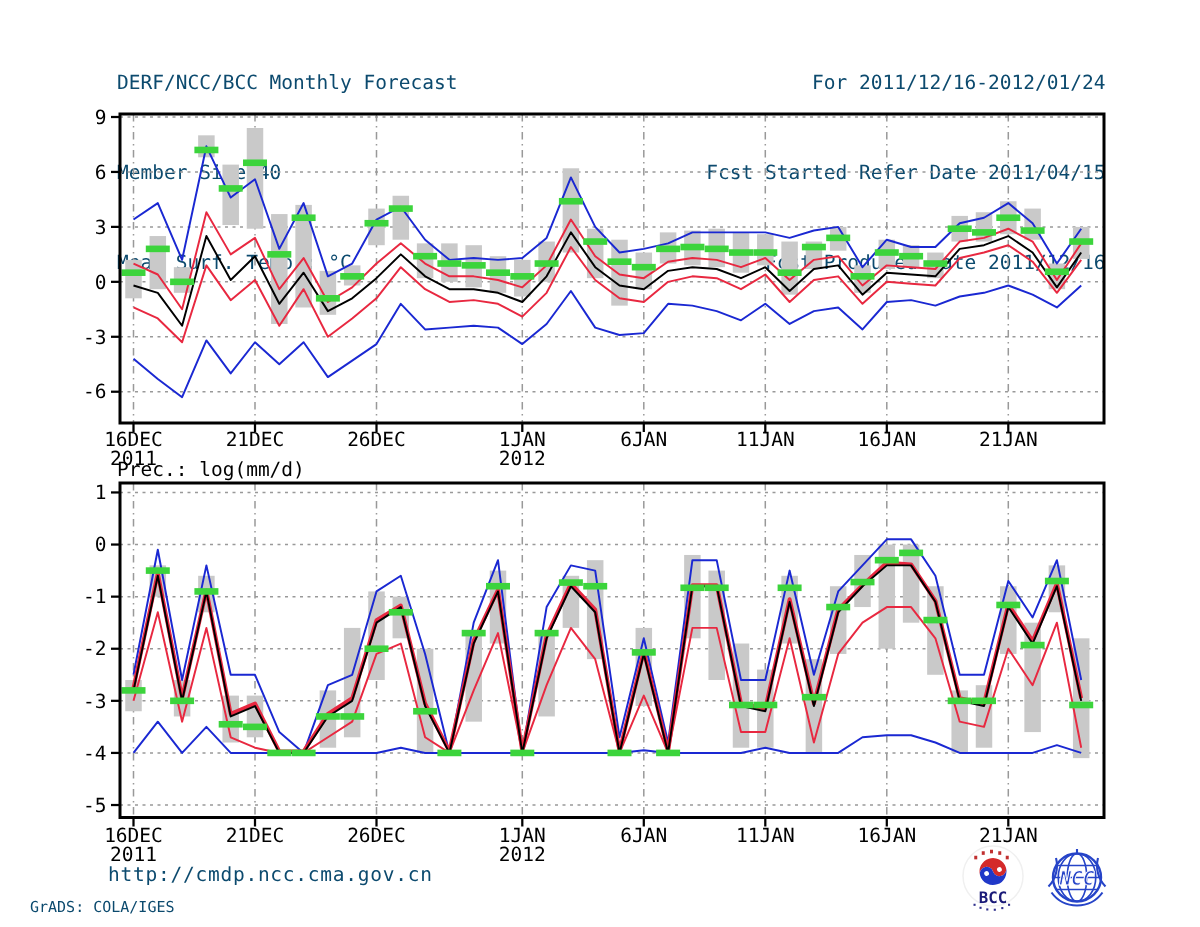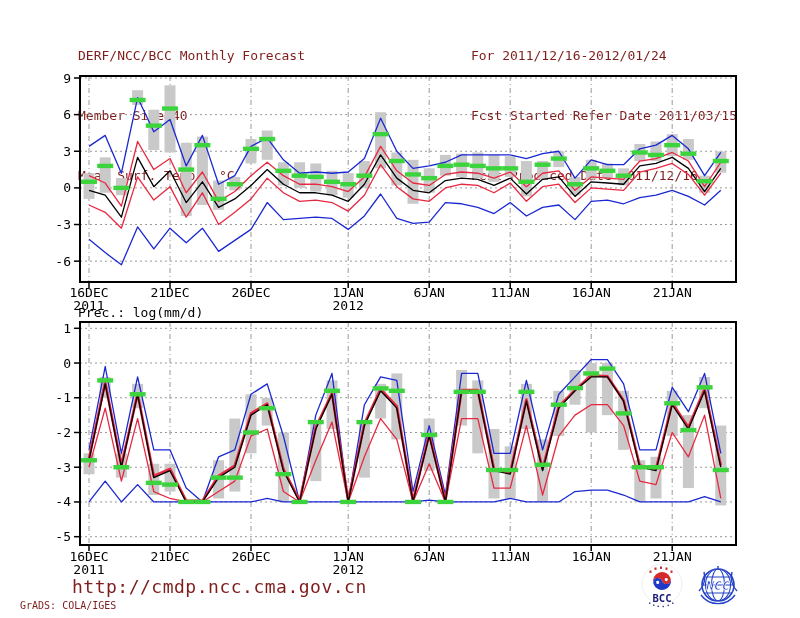--- a/index.html
+++ b/index.html
@@ -1,39 +1,39 @@
 <!DOCTYPE html>
 <html><head>
 <meta charset="utf-8">
 <style>
   html,body{margin:0;padding:0;background:#fff;}
   #screen{position:relative;width:800px;height:618px;background:#ffffff;overflow:hidden;
-          font-family:"DejaVu Sans Mono",monospace;color:#7f1d1d;}
+          font-family:"DejaVu Sans Mono",monospace;color:#0c4a6e;}
   .hdr-left{position:absolute;left:78px;top:6px;font-size:13px;line-height:20px;white-space:pre;}
-  .hdr-right{position:absolute;right:63px;top:6px;font-size:13px;line-height:20px;white-space:pre;}
+  .hdr-right{position:absolute;right:63px;top:6px;font-size:13px;line-height:20px;text-align:right;white-space:pre;}
   #chart-layer{position:absolute;left:0;top:0;}
-  .footer-url{position:absolute;left:72px;top:576px;font-size:18px;letter-spacing:0.5px;}
+  .footer-url{position:absolute;left:72px;top:576px;font-size:13px;letter-spacing:0.5px;}
   .grads-credit{position:absolute;left:20px;top:600px;font-size:10px;}
   .logo{position:absolute;}
   svg text{font-family:"DejaVu Sans Mono",monospace;}
 </style>
 </head>
 <body>
 
 <div id="screen">
 
   <div class="hdr-left">
     <div>DERF/NCC/BCC Monthly Forecast</div>
     <div>Member Size=40</div>
     <div>Mean Surf. Temp.: °C</div>
   </div>
 
   <div class="hdr-right">
     <div>For 2011/12/16-2012/01/24</div>
-    <div>Fcst Started Refer Date 2011/03/15</div>
+    <div>Fcst Started Refer Date 2011/04/15</div>
     <div>Fcst Produced Date 2011/12/16</div>
   </div>
 
   <svg id="chart-layer" width="800" height="618" viewBox="0 0 800 618">
       <g>
         <line x1="80" y1="78" x2="736" y2="78" stroke="#999999" stroke-width="1" stroke-dasharray="2 3"></line>
         <line x1="80" y1="114.63" x2="736" y2="114.63" stroke="#999999" stroke-width="1" stroke-dasharray="2 3"></line>
         <line x1="80" y1="151.26" x2="736" y2="151.26" stroke="#999999" stroke-width="1" stroke-dasharray="2 3"></line>
         <line x1="80" y1="187.89000000000001" x2="736" y2="187.89000000000001" stroke="#999999" stroke-width="1" stroke-dasharray="2 3"></line>
         <line x1="80" y1="224.52" x2="736" y2="224.52" stroke="#999999" stroke-width="1" stroke-dasharray="2 3"></line>

